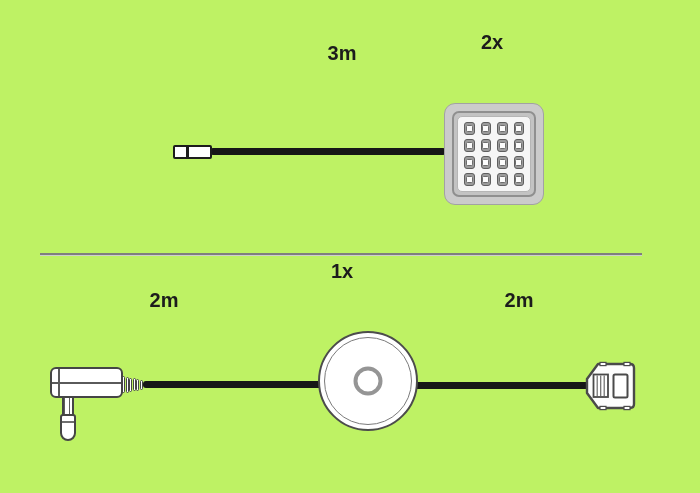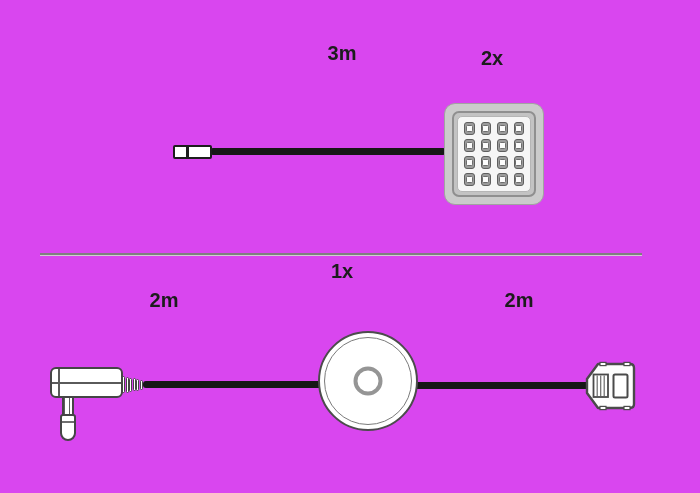--- a/index.html
+++ b/index.html
@@ -1,26 +1,26 @@
 <!DOCTYPE html>
 <html style="--label-text: #1c1c1c; --cable: #171717; --outline: #454545; --divider: #7f7f7f; --panel-shell: #cbcbcb; --panel-face: #f6f6f6; --led-body: #9c9c9c; --led-center: #fcfcfc;"><head>
 <meta charset="utf-8">
 <style>
   html,body{margin:0;padding:0;background:#e9e9e9;}
   .stage{
-    position:relative;width:700px;height:493px;background:#d946ef;
+    position:relative;width:700px;height:493px;background:#bef264;
     font-family:"Liberation Sans","DejaVu Sans",sans-serif;overflow:hidden;
   }
   .group{position:absolute;inset:0;}
   .lbl{
     position:absolute;width:60px;text-align:center;
     font-size:20px;font-weight:700;line-height:20px;color:var(--label-text,#1c1c1c);
   }
   #lbl-3m{left:312px;top:43px;}
-  #lbl-2x{left:462px;top:48px;}
+  #lbl-2x{left:462px;top:32px;}
   #lbl-1x{left:312px;top:261px;}
   #lbl-2m-left{left:134px;top:290px;}
   #lbl-2m-right{left:489px;top:290px;}
 
   .cable{position:absolute;height:7px;background:var(--cable,#171717);border-radius:3px;}
   .cable-top{left:210px;top:148px;width:236px;}
   .cable-bl{left:143px;top:381px;width:180px;}
   .cable-br{left:411px;top:382px;width:179px;}
 
   

